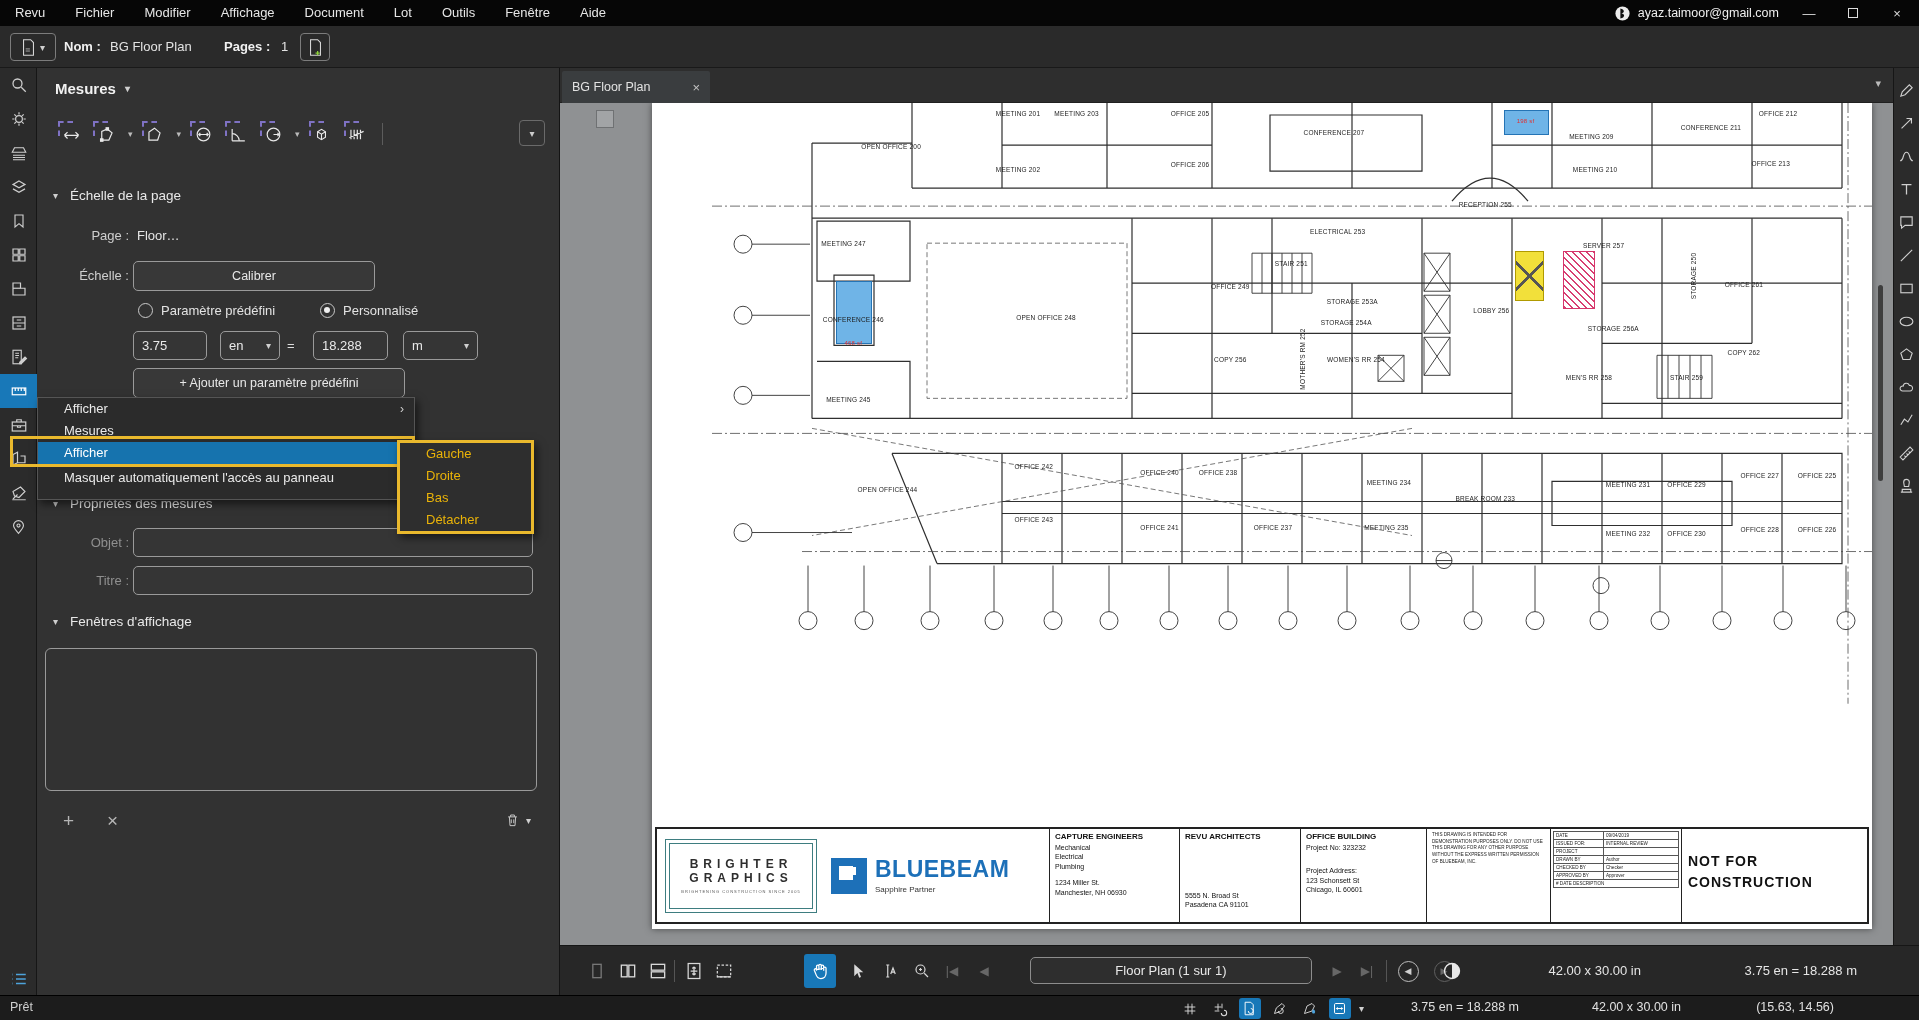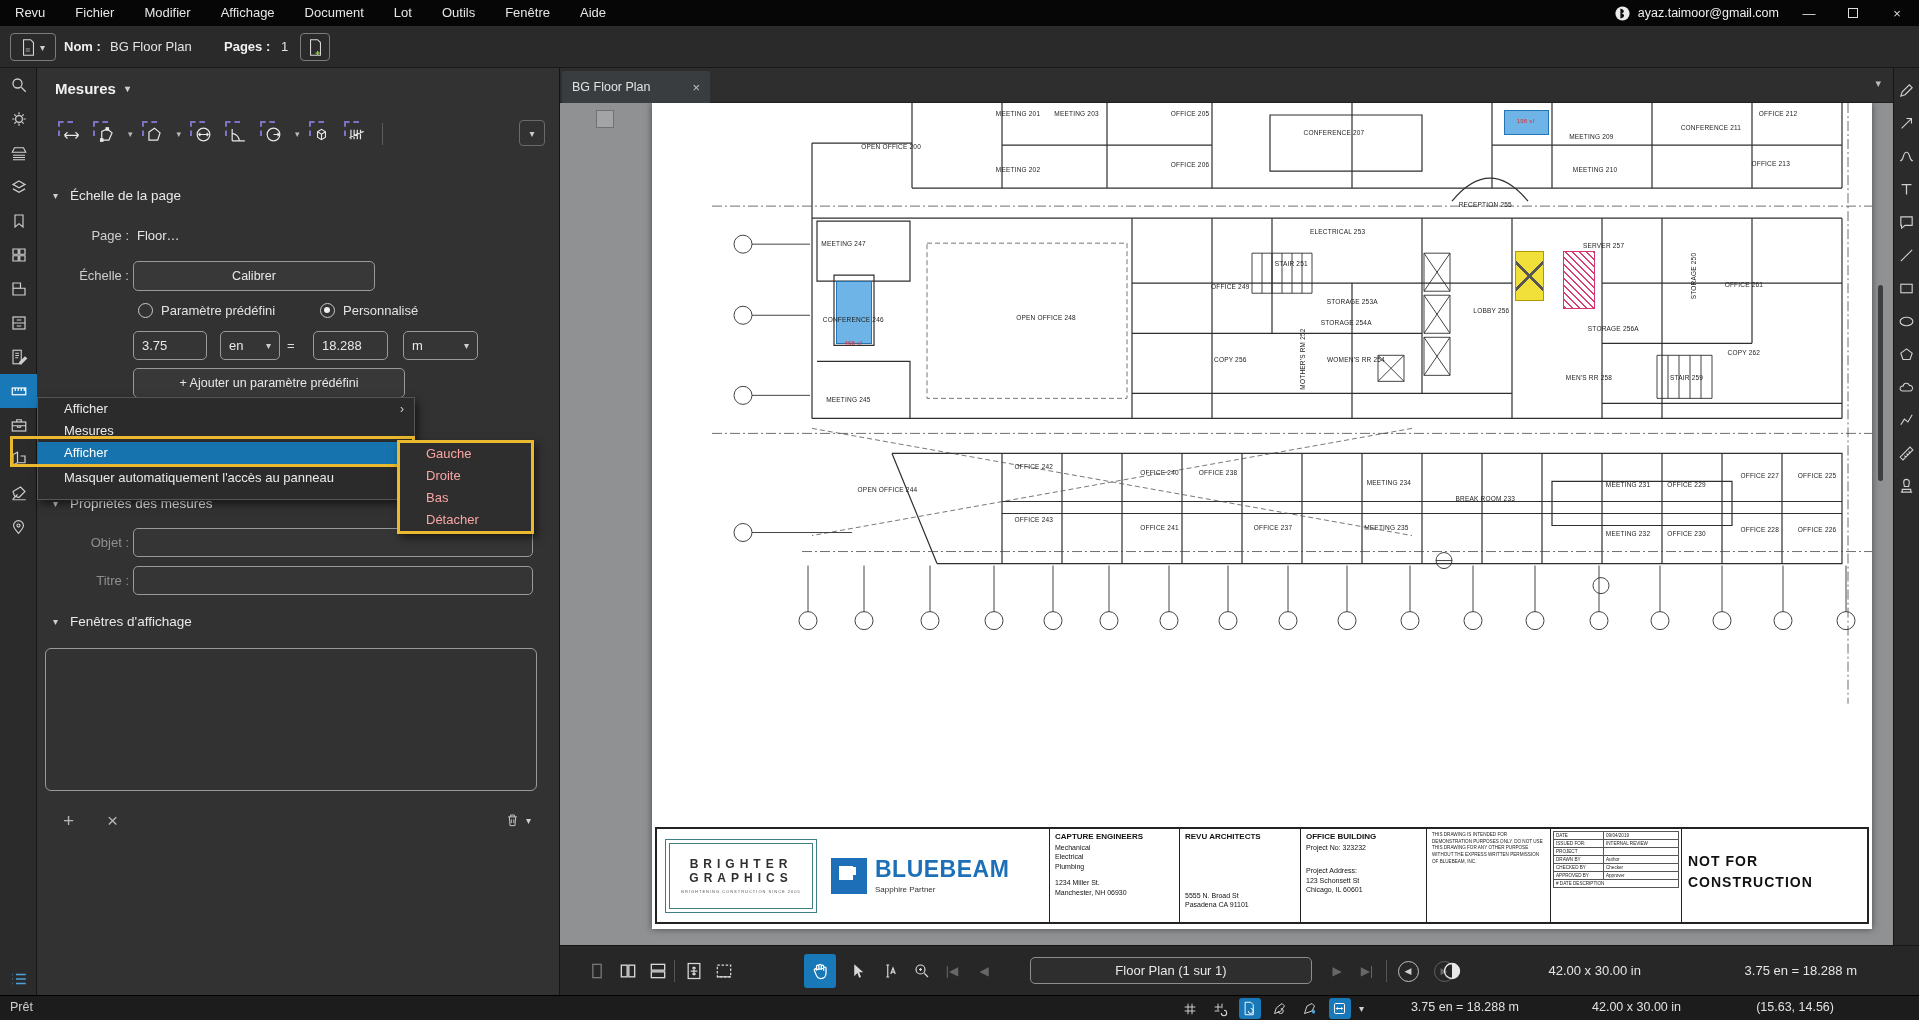--- a/index.html
+++ b/index.html
@@ -49,21 +49,21 @@
   .vp-box{position:absolute;left:8px;right:22px;top:580px;height:143px;border:1px solid #9a9a9a;border-radius:6px;}
   .pb-glyph{position:absolute;top:742px;font-size:19px;color:#b5b5b5;}
   .trashwrap{position:absolute;right:28px;top:744px;display:flex;align-items:center;gap:6px;color:#c5c5c5;}
   
   .ctxmenu{position:absolute;left:37px;top:397px;width:378px;background:#2b2b2b;border:1px solid #555;box-shadow:3px 4px 8px rgba(0,0,0,.55);z-index:60;font-size:13px;color:#eaeaea;}
   .ctx-item{height:22px;line-height:22px;padding-left:26px;position:relative;}
   .ctx-item.hl{background:#1673ae;color:#fff;}
   .ctx-item.last{height:35px;line-height:27px;}
   .ctx-arrow{position:absolute;right:10px;top:0;font-size:12px;color:#cfcfcf;}
   .callout-joindre{position:absolute;left:10px;top:436px;width:405px;height:31px;border:3px solid #eab92d;z-index:70;pointer-events:none;}
-  .submenu{position:absolute;left:397px;top:440px;width:137px;background:#2e2e2e;border:3px solid #eab92d;box-shadow:3px 4px 8px rgba(0,0,0,.5);z-index:72;font-size:13px;color:#fca5a5;}
+  .submenu{position:absolute;left:397px;top:440px;width:137px;background:#2e2e2e;border:3px solid #eab92d;box-shadow:3px 4px 8px rgba(0,0,0,.5);z-index:72;font-size:13px;color:#eab308;}
   .sub-item{height:22px;line-height:22px;padding-left:26px;}
   
   .docarea{position:absolute;left:560px;top:68px;width:1333px;height:877px;background:#8f9193;}
   .tabbar{position:absolute;left:0;top:0;width:100%;height:35px;background:#2e2e2e;border-bottom:1px solid #202020;}
   .tab{position:absolute;left:2px;top:3px;width:148px;height:32px;background:#3a3d3f;color:#e2e2e2;font-size:12.5px;display:flex;align-items:center;justify-content:space-between;padding:0 10px;border-radius:2px 2px 0 0;}
   .tab-close{color:#c3c3c3;font-size:13px;}
   .tabbar-chev{position:absolute;right:12px;top:9px;color:#bbb;font-size:11px;}
   .canvas{position:absolute;left:0;top:35px;right:0;bottom:0;background:#8f9193;overflow:hidden;}
   .page{position:absolute;left:92px;top:0;width:1220px;height:826px;background:#fff;box-shadow:0 0 7px rgba(0,0,0,.5);}
   .plan{position:absolute;left:0;top:0;width:1220px;height:826px;}

